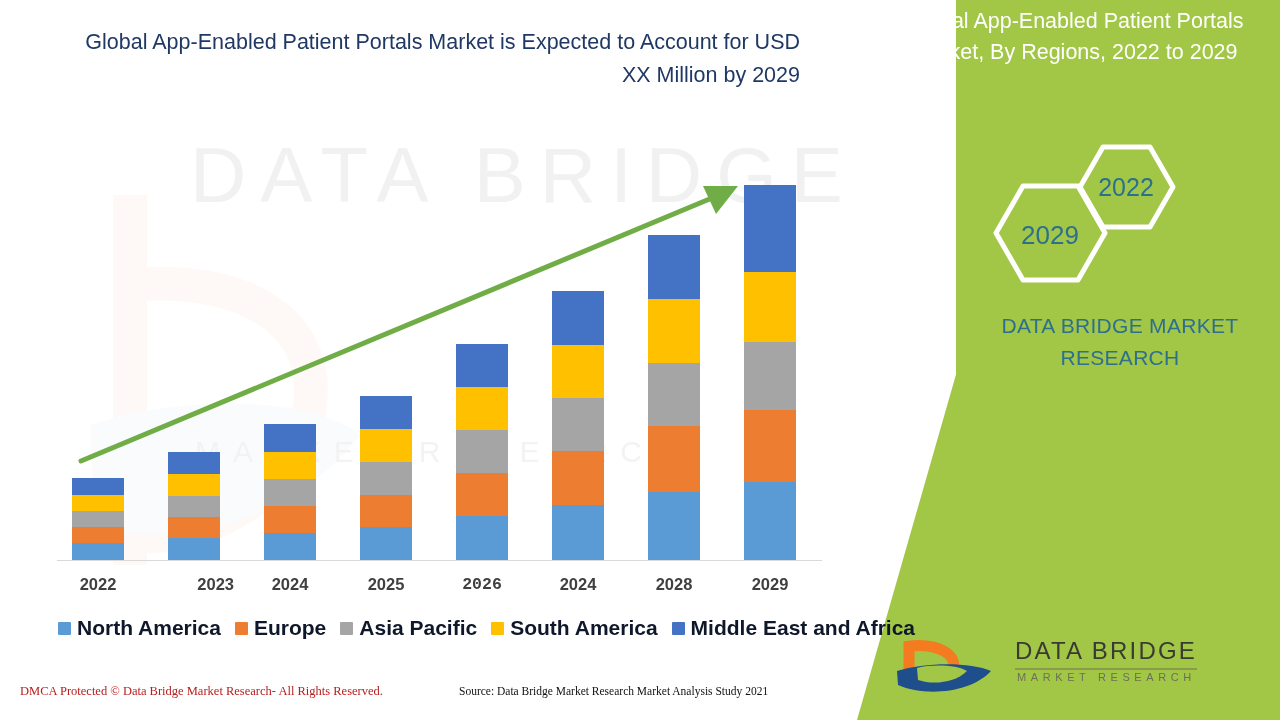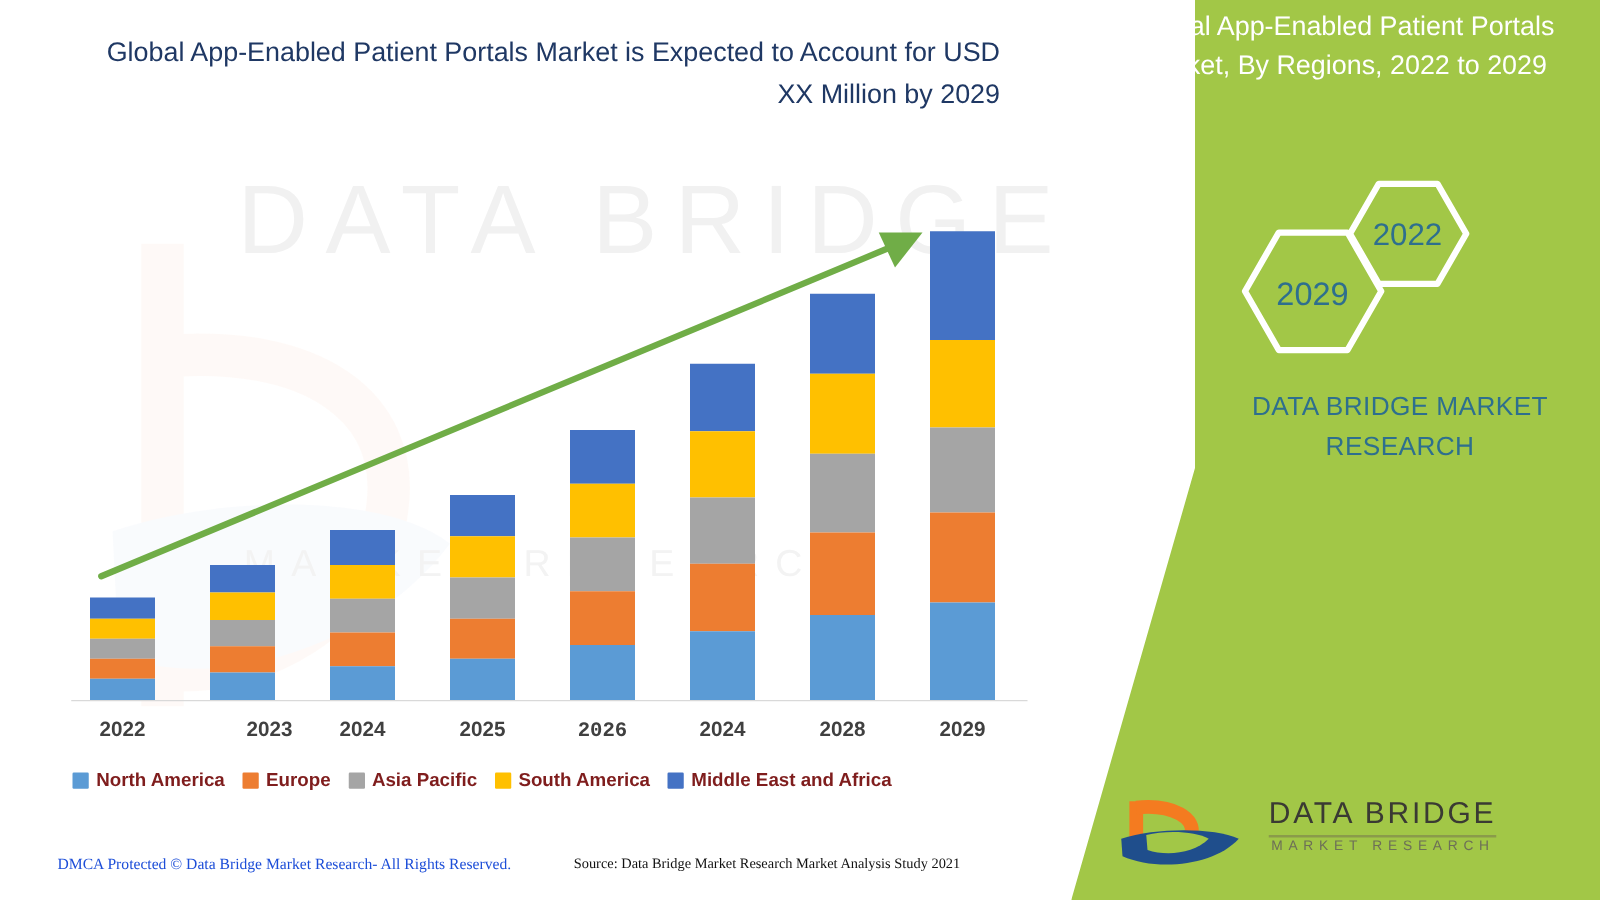--- a/index.html
+++ b/index.html
@@ -78,26 +78,26 @@
 
   .arrow-svg { position:absolute; z-index:2; left:0; top:0; width:860px; height:620px; pointer-events:none; }
 
   
   .legend {
     position:absolute; z-index:2; left:58px; top:616px; width:790px;
     display:flex; align-items:center; gap:14px;
   }
   .legend-item { display:flex; align-items:center; gap:6px; }
   .legend-swatch { width:13px; height:13px; border-radius:1px; display:inline-block; }
-  .legend-label { font-size:15px; color:#7f1d1d; font-weight:bold; white-space:nowrap; }
+  .legend-label { font-size:21px; color:#0f172a; font-weight:bold; white-space:nowrap; }
 
   
   .footer-left {
-    position:absolute; z-index:2; left:46px; top:684px;
-    font-family:"Liberation Serif", serif; font-size:12.5px; color:#1d4ed8;
+    position:absolute; z-index:2; left:20px; top:684px;
+    font-family:"Liberation Serif", serif; font-size:12.5px; color:#b91c1c;
   }
   .footer-right {
     position:absolute; z-index:2; left:459px; top:685px;
     font-family:"Liberation Serif", serif; font-size:11.5px; color:#111;
   }
 </style>
 </head>
 <body>
 
 <div id="stage">

